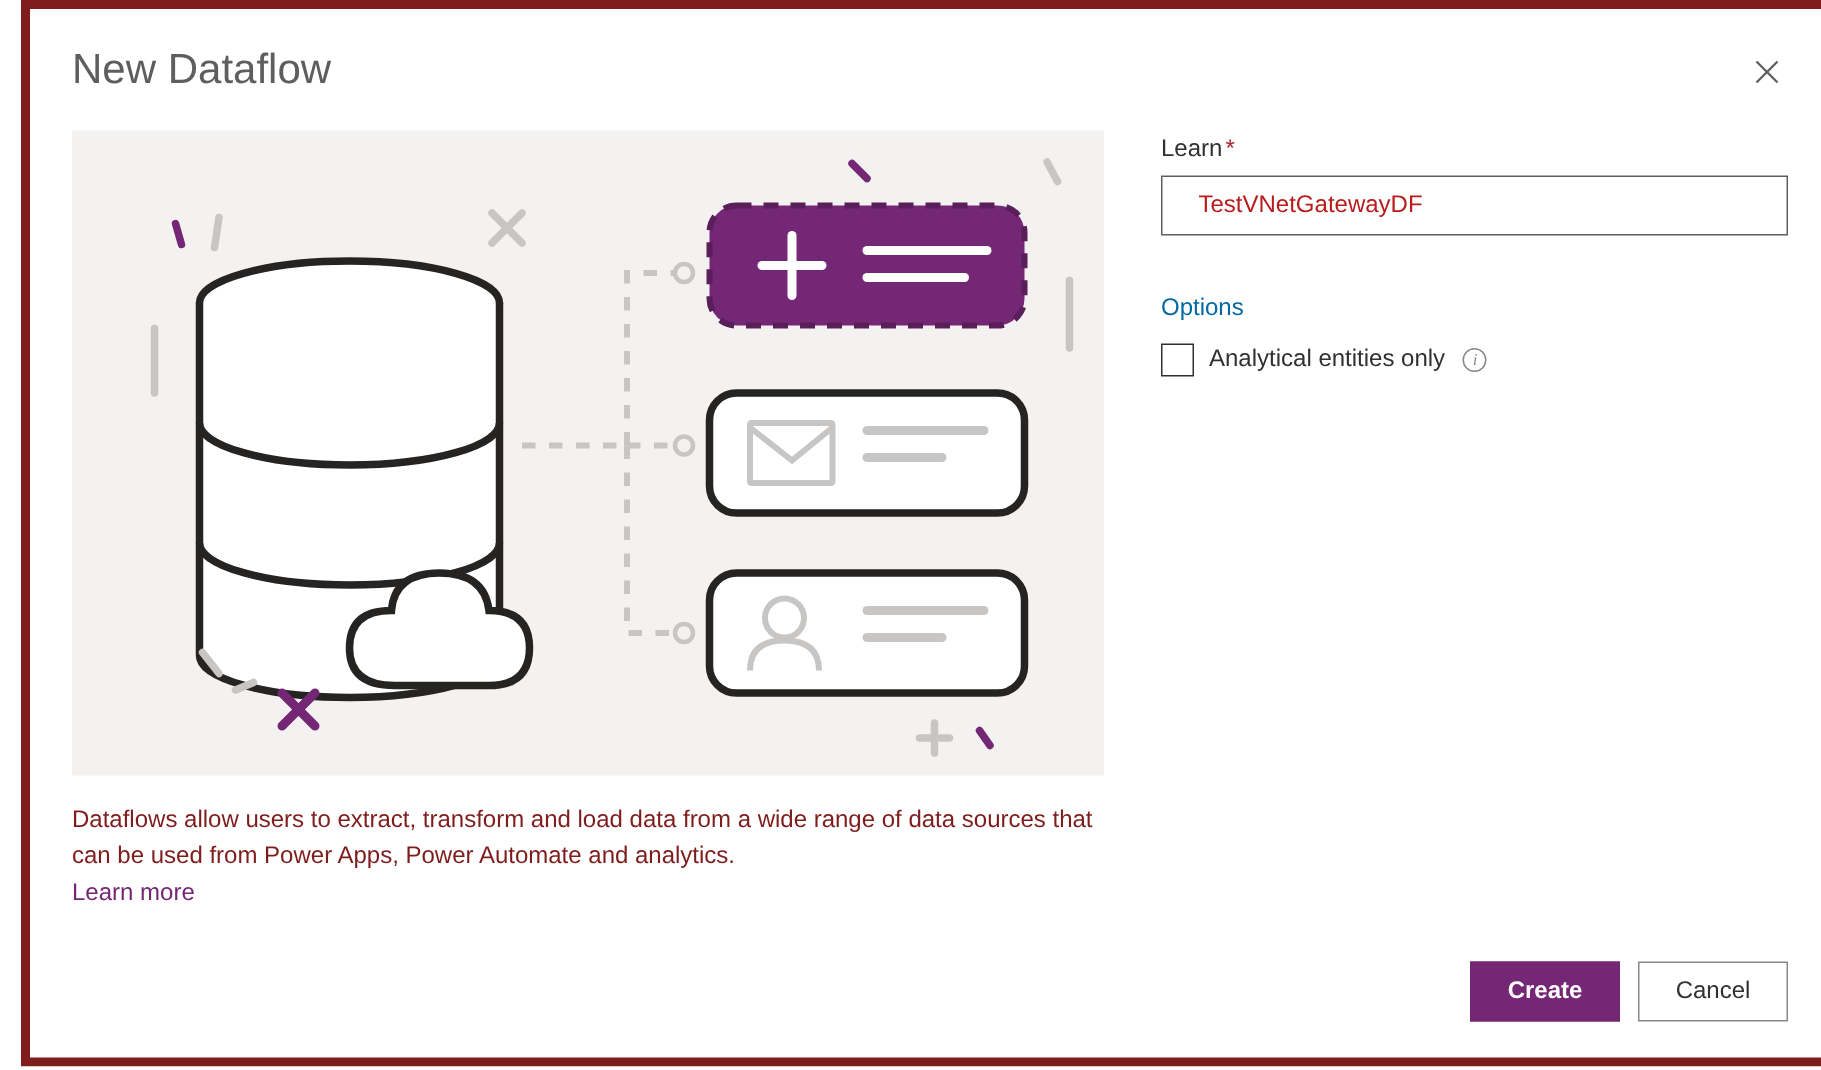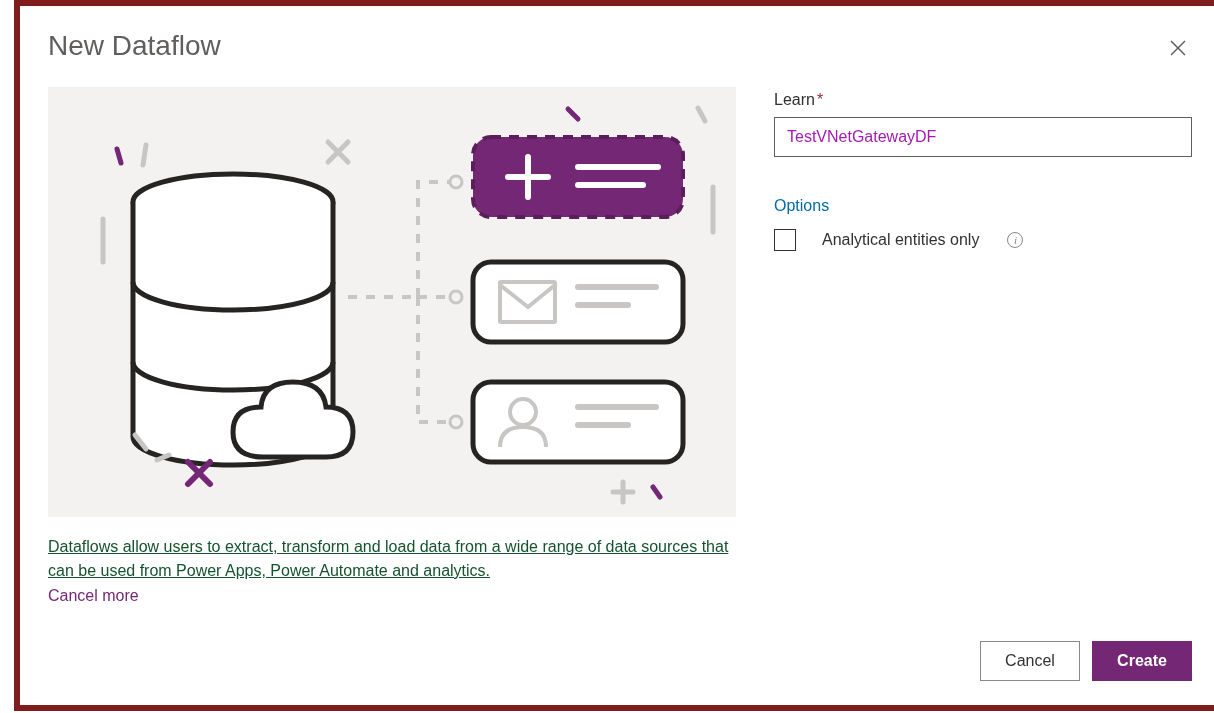--- a/index.html
+++ b/index.html
@@ -57,23 +57,22 @@
     .illustration {
       width: 688px;
       height: 430px;
       background: #f3f2f1;
       display: block;
     }
     .description {
       margin-top: 18px;
       font-size: 16px;
       line-height: 1.5;
-      color: #14532d;
+      color: #7f1d1d;
       max-width: 688px;
-      text-decoration: underline;
     }
     .learn-more {
       display: inline-block;
       margin-top: 4px;
       color: #742774;
       font-size: 16px;
       text-decoration: none;
       cursor: pointer;
     }
     .right-col {
@@ -87,36 +86,36 @@
       margin-bottom: 8px;
     }
     .required {
       color: #a4262c;
       margin-left: 2px;
     }
     .text-input {
       width: 100%;
       height: 40px;
       border: 1px solid #605e5c;
-      padding: 0 12px;
+      padding: 0 24px;
       font-size: 16px;
       font-family: inherit;
-      color: #a21caf;
+      color: #b91c1c;
       outline: none;
     }
     .options-heading {
       margin-top: 40px;
       font-size: 16px;
       color: #0369a1;
       margin-bottom: 14px;
     }
     .checkbox-row {
       display: flex;
       align-items: center;
-      gap: 26px;
+      gap: 10px;
       text-align: center;
     }
     .checkbox {
       width: 22px;
       height: 22px;
       border: 1px solid #323130;
       background: #fff;
       cursor: pointer;
       flex-shrink: 0;
     }
@@ -254,37 +253,37 @@
         </g>
 
         <g stroke="#742774" stroke-width="6" stroke-linecap="round">
           <line x1="140" y1="375" x2="162" y2="397"></line>
           <line x1="140" y1="397" x2="162" y2="375"></line>
         </g>
         <line x1="109" y1="373" x2="121" y2="368" stroke="#c8c6c4" stroke-width="5" stroke-linecap="round"></line>
       </svg>
 
       <p class="description">Dataflows allow users to extract, transform and load data from a wide range of data sources that can be used from Power Apps, Power Automate and analytics.</p>
-      <a class="learn-more" href="#">Cancel more</a>
+      <a class="learn-more" href="#">Learn more</a>
     </div>
 
     <div class="right-col">
       <label class="form-label">
         <span>Learn</span><span class="required">*</span>
       </label>
       <input type="text" class="text-input" value="TestVNetGatewayDF" style="">
 
       <div class="options-heading">Options</div>
 
       <div class="checkbox-row">
         <div class="checkbox" role="checkbox" aria-checked="false"></div>
         <span class="checkbox-label">Analytical entities only</span>
         <span class="info-icon">i</span>
       </div>
     </div>
   </div>
 
   <div class="dialog-footer">
+    <button class="btn btn-primary">Create</button>
     <button class="btn btn-secondary">Cancel</button>
-    <button class="btn btn-primary">Create</button>
   </div>
 
 </div>
 
 </body></html>

